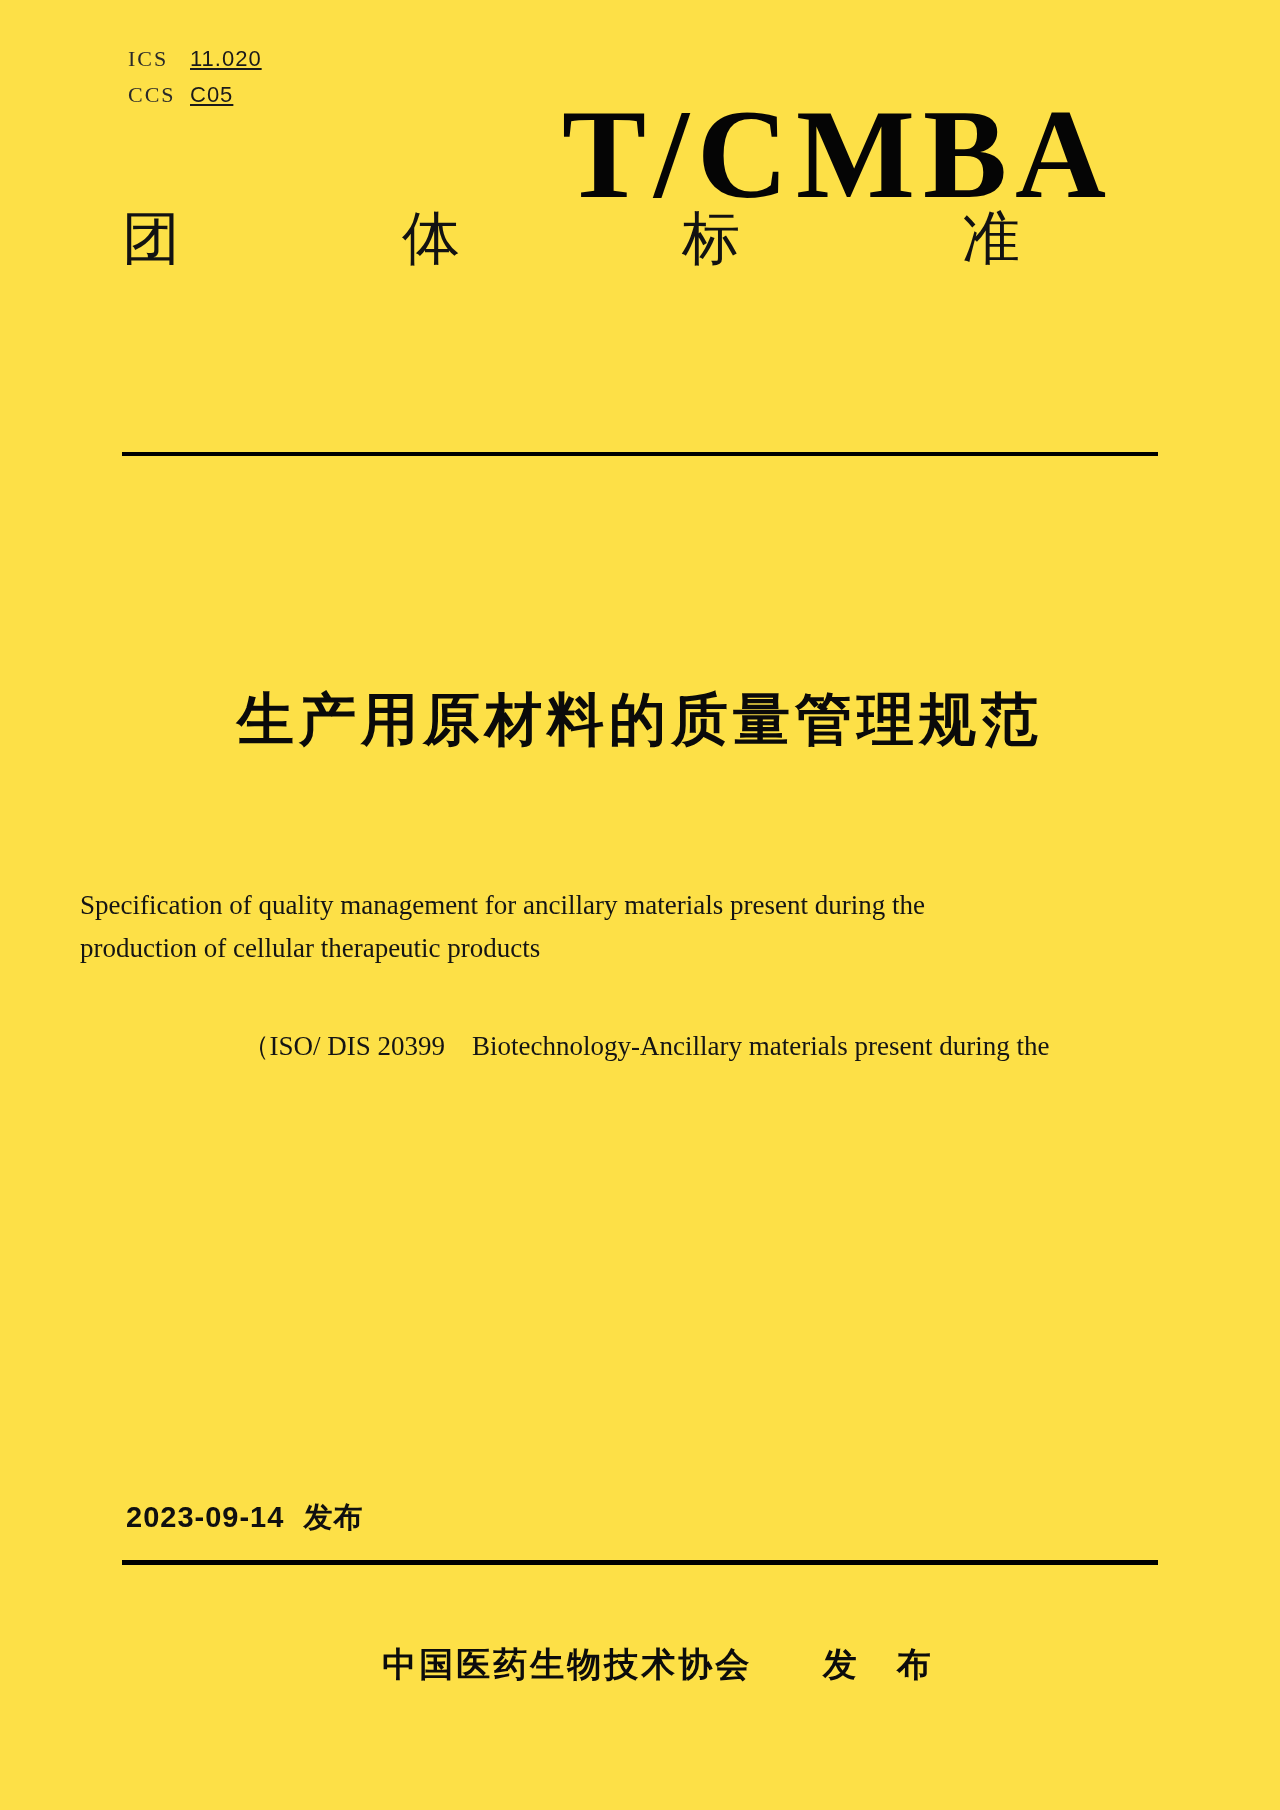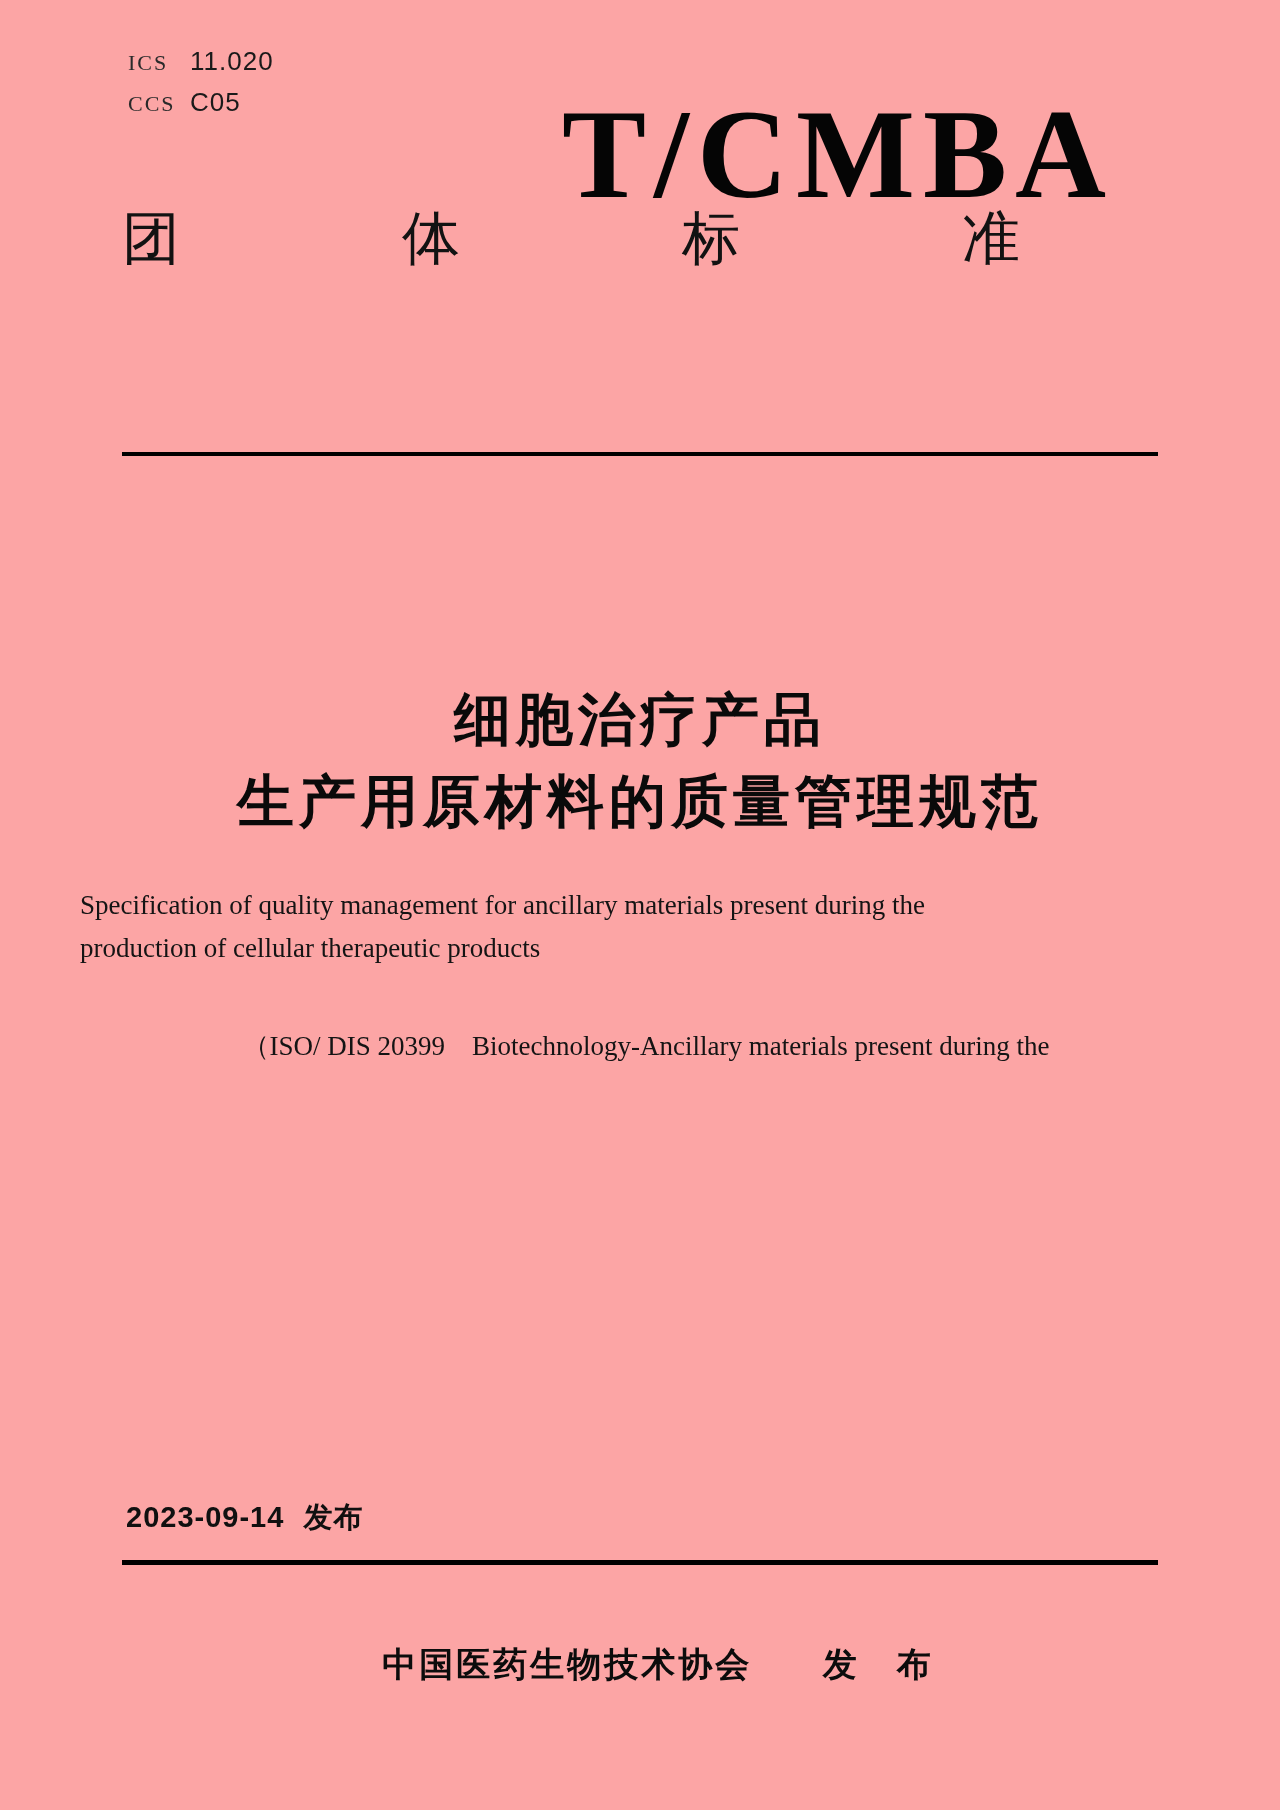--- a/index.html
+++ b/index.html
@@ -5,33 +5,33 @@
   * { margin: 0; padding: 0; box-sizing: border-box; }
   html, body { background: #e9e9e9; }
   body {
     width: 1280px; height: 1810px;
     font-family: "Liberation Sans", sans-serif;
     color: #111111;
   }
   .page {
     position: relative;
     width: 1280px; height: 1810px;
-    background: #fca5a5;
+    background: #fde047;
     overflow: hidden;
   }
 
   
   .codes { position: absolute; left: 128px; top: 46px; }
   .code-row { display: flex; align-items: baseline; margin-bottom: 10px; }
   .code-label {
     font-family: "Liberation Serif", serif;
     font-size: 22px; letter-spacing: 2px; color: #2a2a2a;
     width: 62px;
   }
-  .code-value { font-size: 26px; letter-spacing: 1px; color: #1a1a1a; }
+  .code-value { font-size: 22px; letter-spacing: 1px; color: #1a1a1a; text-decoration: underline; }
 
   
   .logo {
     position: absolute; left: 562px; top: 92px;
     font-family: "Liberation Serif", serif;
     font-weight: bold;
     font-size: 126px; line-height: 1;
     letter-spacing: 8px; color: #050505;
     white-space: nowrap;
     text-align: center;
@@ -123,21 +123,20 @@
     <span>团</span>
     <span>体</span>
     <span>标</span>
     <span>准</span>
   </div>
 
 
   <div class="rule rule-top"></div>
 
   <div class="title-cn">
-    <div>细胞治疗产品</div>
     <div>生产用原材料的质量管理规范</div>
   </div>
 
   <div class="title-en">
     <div>Specification of quality management for ancillary materials present during the</div>
     <div>production of cellular therapeutic products</div>
   </div>
 
   <div class="iso-note">
     <div>（ISO/ DIS 20399　Biotechnology-Ancillary materials present during the</div>

